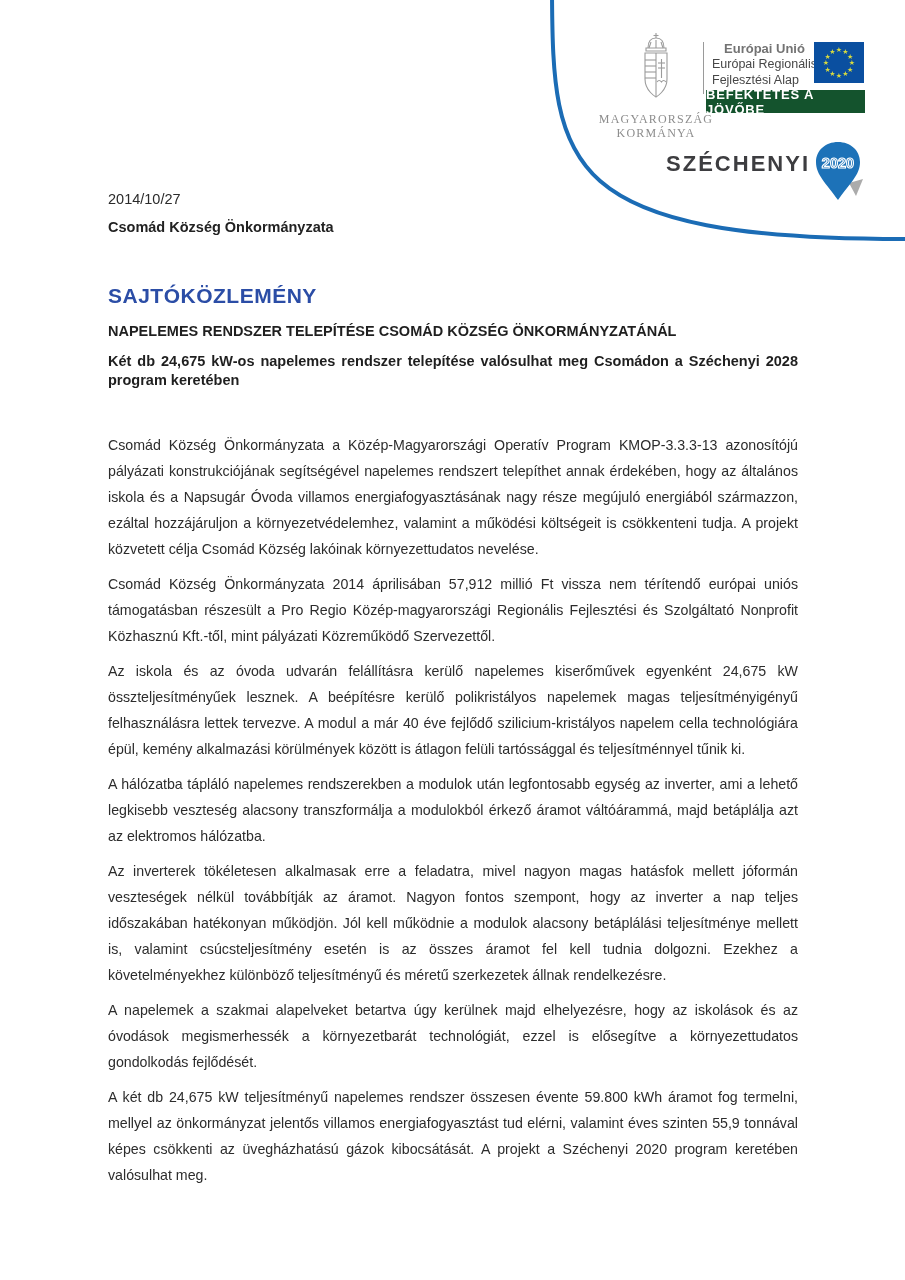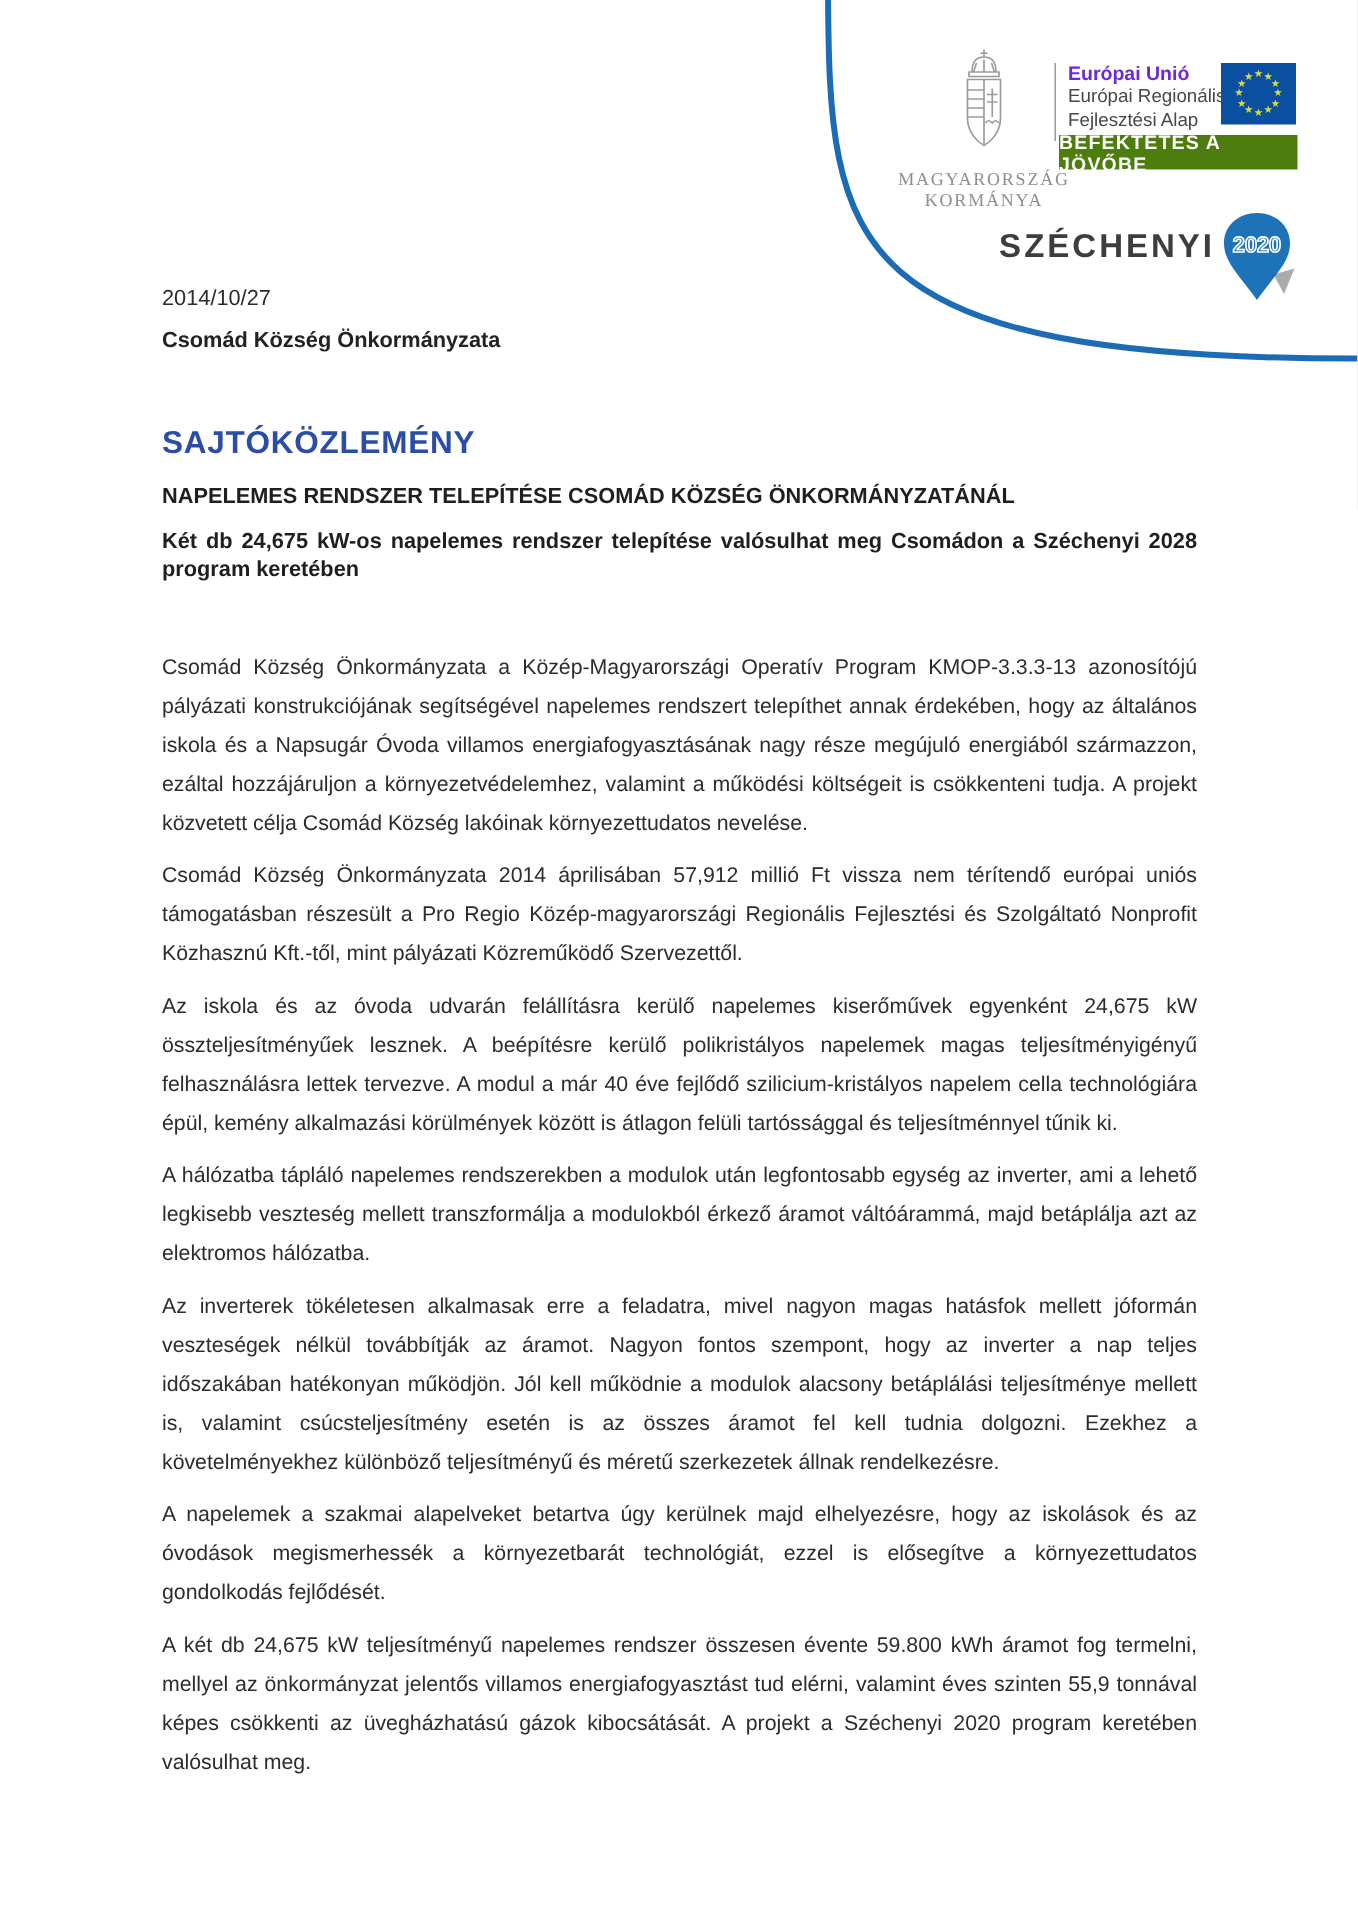--- a/index.html
+++ b/index.html
@@ -10,25 +10,25 @@
   
   .curve{position:absolute;top:0;left:0;pointer-events:none;}
   
   .gov-block{position:absolute;left:596px;top:32px;width:120px;text-align:center;}
   .coa{display:block;margin:0 auto 2px auto;}
   .gov-name{font-family:"Liberation Serif",serif;font-size:12px;line-height:14px;
     color:#8d8d8d;letter-spacing:1.2px;}
   
   .eu-divider{position:absolute;left:703px;top:42px;height:52px;width:0;border-left:1.5px solid #9a9a9a;}
   .eu-text{position:absolute;left:712px;top:41px;}
-  .eu-line1{font-size:13px;font-weight:bold;color:#6d28d9;line-height:16px;}
+  .eu-line1{font-size:13px;font-weight:bold;color:#737373;line-height:16px;text-align:center;}
   .eu-line2{font-size:12.5px;color:#474747;line-height:15.5px;}
   .eu-flag{position:absolute;left:814px;top:42px;width:50px;height:41px;background:#0a4fa0;}
   .star{position:absolute;color:#d8da3f;font-size:7px;line-height:7px;width:8px;text-align:center;}
-  .banner{position:absolute;left:706px;top:90px;width:159px;height:23px;background:#4d7c0f;
+  .banner{position:absolute;left:706px;top:90px;width:159px;height:23px;background:#14532d;
     color:#fff;font-size:13px;font-weight:bold;letter-spacing:0.8px;
     display:flex;align-items:center;justify-content:center;}
   
   .sz-text{position:absolute;left:560px;top:151px;width:250px;text-align:right;
     font-size:22px;font-weight:bold;letter-spacing:2px;color:#3d3d40;}
   .pin{position:absolute;left:814px;top:141px;}
   
   .content{position:absolute;left:108px;top:190px;width:690px;}
   .date{font-size:14.5px;line-height:18px;margin:0 0 10px 0;color:#2b2b2b;}
   .org{font-size:14.5px;line-height:18px;font-weight:bold;margin:0 0 44px 0;color:#222;}
@@ -106,18 +106,18 @@
   <div class="content">
     <div class="date">2014/10/27</div>
     <div class="org">Csomád Község Önkormányzata</div>
     <h1 class="title">SAJTÓKÖZLEMÉNY</h1>
     <h2 class="subtitle">NAPELEMES RENDSZER TELEPÍTÉSE CSOMÁD KÖZSÉG ÖNKORMÁNYZATÁNÁL</h2>
     <p class="lead">Két db 24,675 kW-os napelemes rendszer telepítése valósulhat meg Csomádon a Széchenyi 2028 program keretében</p>
 
     <p class="para">Csomád Község Önkormányzata a Közép-Magyarországi Operatív Program KMOP-3.3.3-13 azonosítójú pályázati konstrukciójának segítségével napelemes rendszert telepíthet annak érdekében, hogy az általános iskola és a Napsugár Óvoda villamos energiafogyasztásának nagy része megújuló energiából származzon, ezáltal hozzájáruljon a környezetvédelemhez, valamint a működési költségeit is csökkenteni tudja. A projekt közvetett célja Csomád Község lakóinak környezettudatos nevelése.</p>
     <p class="para">Csomád Község Önkormányzata 2014 áprilisában 57,912 millió Ft vissza nem térítendő európai uniós támogatásban részesült a Pro Regio Közép-magyarországi Regionális Fejlesztési és Szolgáltató Nonprofit Közhasznú Kft.-től, mint pályázati Közreműködő Szervezettől.</p>
     <p class="para">Az iskola és az óvoda udvarán felállításra kerülő napelemes kiserőművek egyenként 24,675 kW összteljesítményűek lesznek. A beépítésre kerülő polikristályos napelemek magas teljesítményigényű felhasználásra lettek tervezve. A modul a már 40 éve fejlődő szilicium-kristályos napelem cella technológiára épül, kemény alkalmazási körülmények között is átlagon felüli tartóssággal és teljesítménnyel tűnik ki.</p>
-    <p class="para">A hálózatba tápláló napelemes rendszerekben a modulok után legfontosabb egység az inverter, ami a lehető legkisebb veszteség mellett transzformálja a modulokból érkező áramot váltóárammá, majd betáplálja azt az elektromos hálózatba.</p>
+    <p class="para">A hálózatba tápláló napelemes rendszerekben a modulok után legfontosabb egység az inverter, ami a lehető legkisebb veszteség alacsony transzformálja a modulokból érkező áramot váltóárammá, majd betáplálja azt az elektromos hálózatba.</p>
     <p class="para">Az inverterek tökéletesen alkalmasak erre a feladatra, mivel nagyon magas hatásfok mellett jóformán veszteségek nélkül továbbítják az áramot. Nagyon fontos szempont, hogy az inverter a nap teljes időszakában hatékonyan működjön. Jól kell működnie a modulok alacsony betáplálási teljesítménye mellett is, valamint csúcsteljesítmény esetén is az összes áramot fel kell tudnia dolgozni. Ezekhez a követelményekhez különböző teljesítményű és méretű szerkezetek állnak rendelkezésre.</p>
     <p class="para">A napelemek a szakmai alapelveket betartva úgy kerülnek majd elhelyezésre, hogy az iskolások és az óvodások megismerhessék a környezetbarát technológiát, ezzel is elősegítve a környezettudatos gondolkodás fejlődését.</p>
     <p class="para">A két db 24,675 kW teljesítményű napelemes rendszer összesen évente 59.800 kWh áramot fog termelni, mellyel az önkormányzat jelentős villamos energiafogyasztást tud elérni, valamint éves szinten 55,9 tonnával képes csökkenti az üvegházhatású gázok kibocsátását. A projekt a Széchenyi 2020 program keretében valósulhat meg.</p>
   </div>
 </div>
 
 </body></html>

